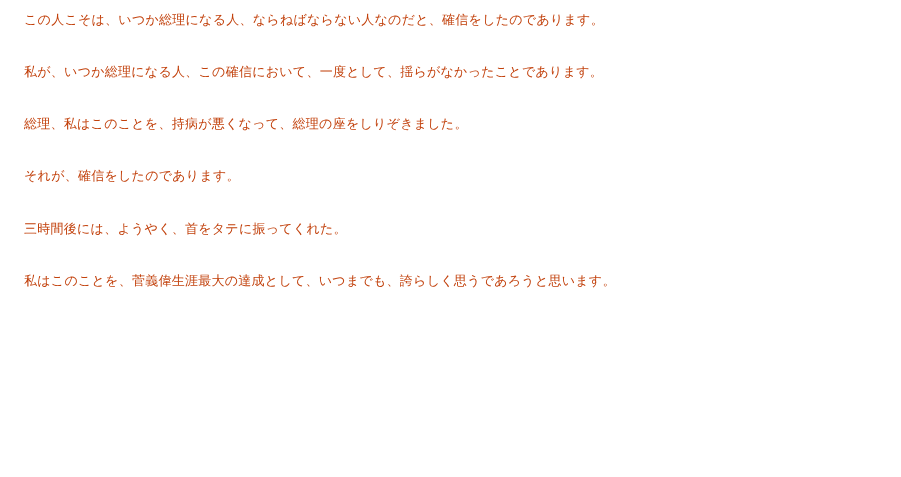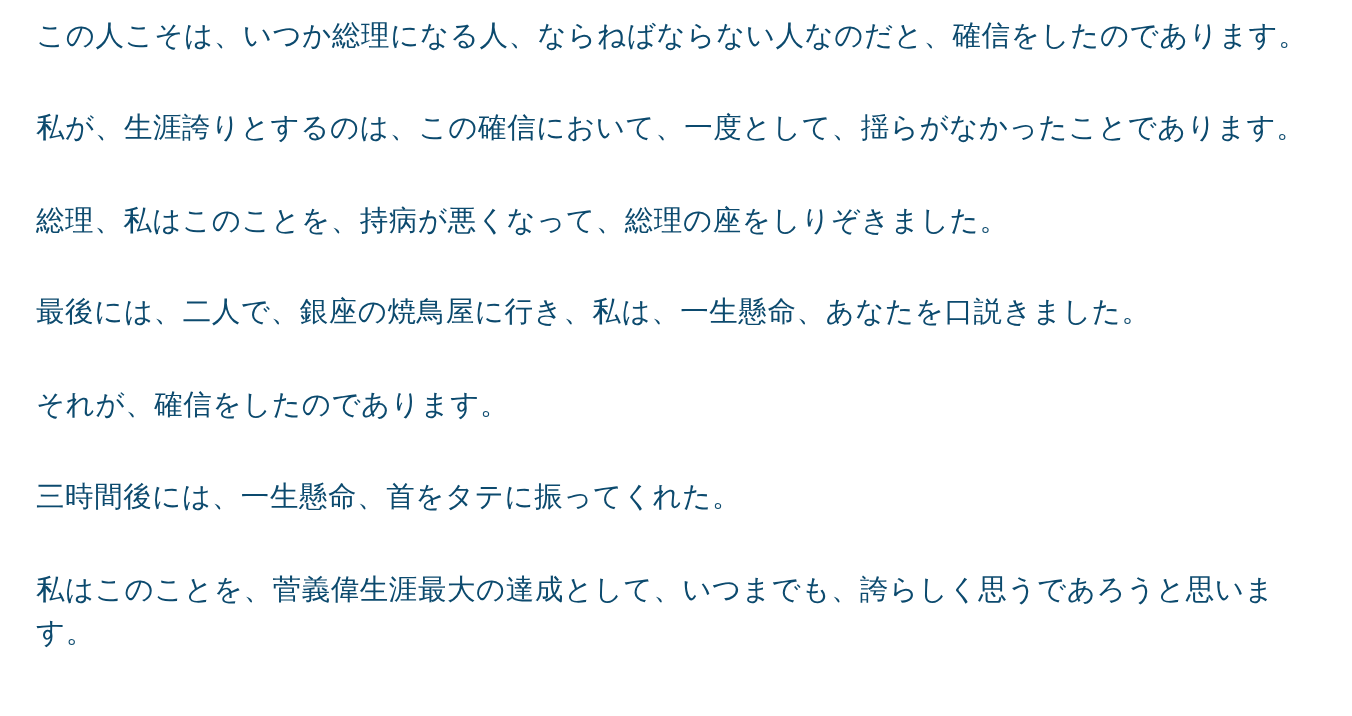--- a/index.html
+++ b/index.html
@@ -11,35 +11,34 @@
     width: 901px;
     height: 477px;
     overflow: hidden;
     font-family: "Liberation Sans", "DejaVu Sans", sans-serif;
   }
   .document {
     padding: 10px 24px 0 24px;
     box-sizing: border-box;
   }
   .paragraph {
-    color: #0c4a6e;
-    font-size: 19px;
+    color: #c2410c;
+    font-size: 13px;
     line-height: 1.55;
     letter-spacing: 0.02em;
     margin: 0 0 32px 0;
     white-space: pre-wrap;
   }
   .paragraph:last-child {
     margin-bottom: 12px;
   }
 </style>
 </head>
 <body>
 
 <div class="document">
   <p class="paragraph">この人こそは、いつか総理になる人、ならねばならない人なのだと、確信をしたのであります。</p>
-  <p class="paragraph">私が、生涯誇りとするのは、この確信において、一度として、揺らがなかったことであります。</p>
+  <p class="paragraph">私が、いつか総理になる人、この確信において、一度として、揺らがなかったことであります。</p>
   <p class="paragraph">総理、私はこのことを、持病が悪くなって、総理の座をしりぞきました。</p>
-  <p class="paragraph">最後には、二人で、銀座の焼鳥屋に行き、私は、一生懸命、あなたを口説きました。</p>
   <p class="paragraph">それが、確信をしたのであります。</p>
-  <p class="paragraph">三時間後には、一生懸命、首をタテに振ってくれた。</p>
+  <p class="paragraph">三時間後には、ようやく、首をタテに振ってくれた。</p>
   <p class="paragraph">私はこのことを、菅義偉生涯最大の達成として、いつまでも、誇らしく思うであろうと思います。</p>
 </div>
 
 </body></html>

